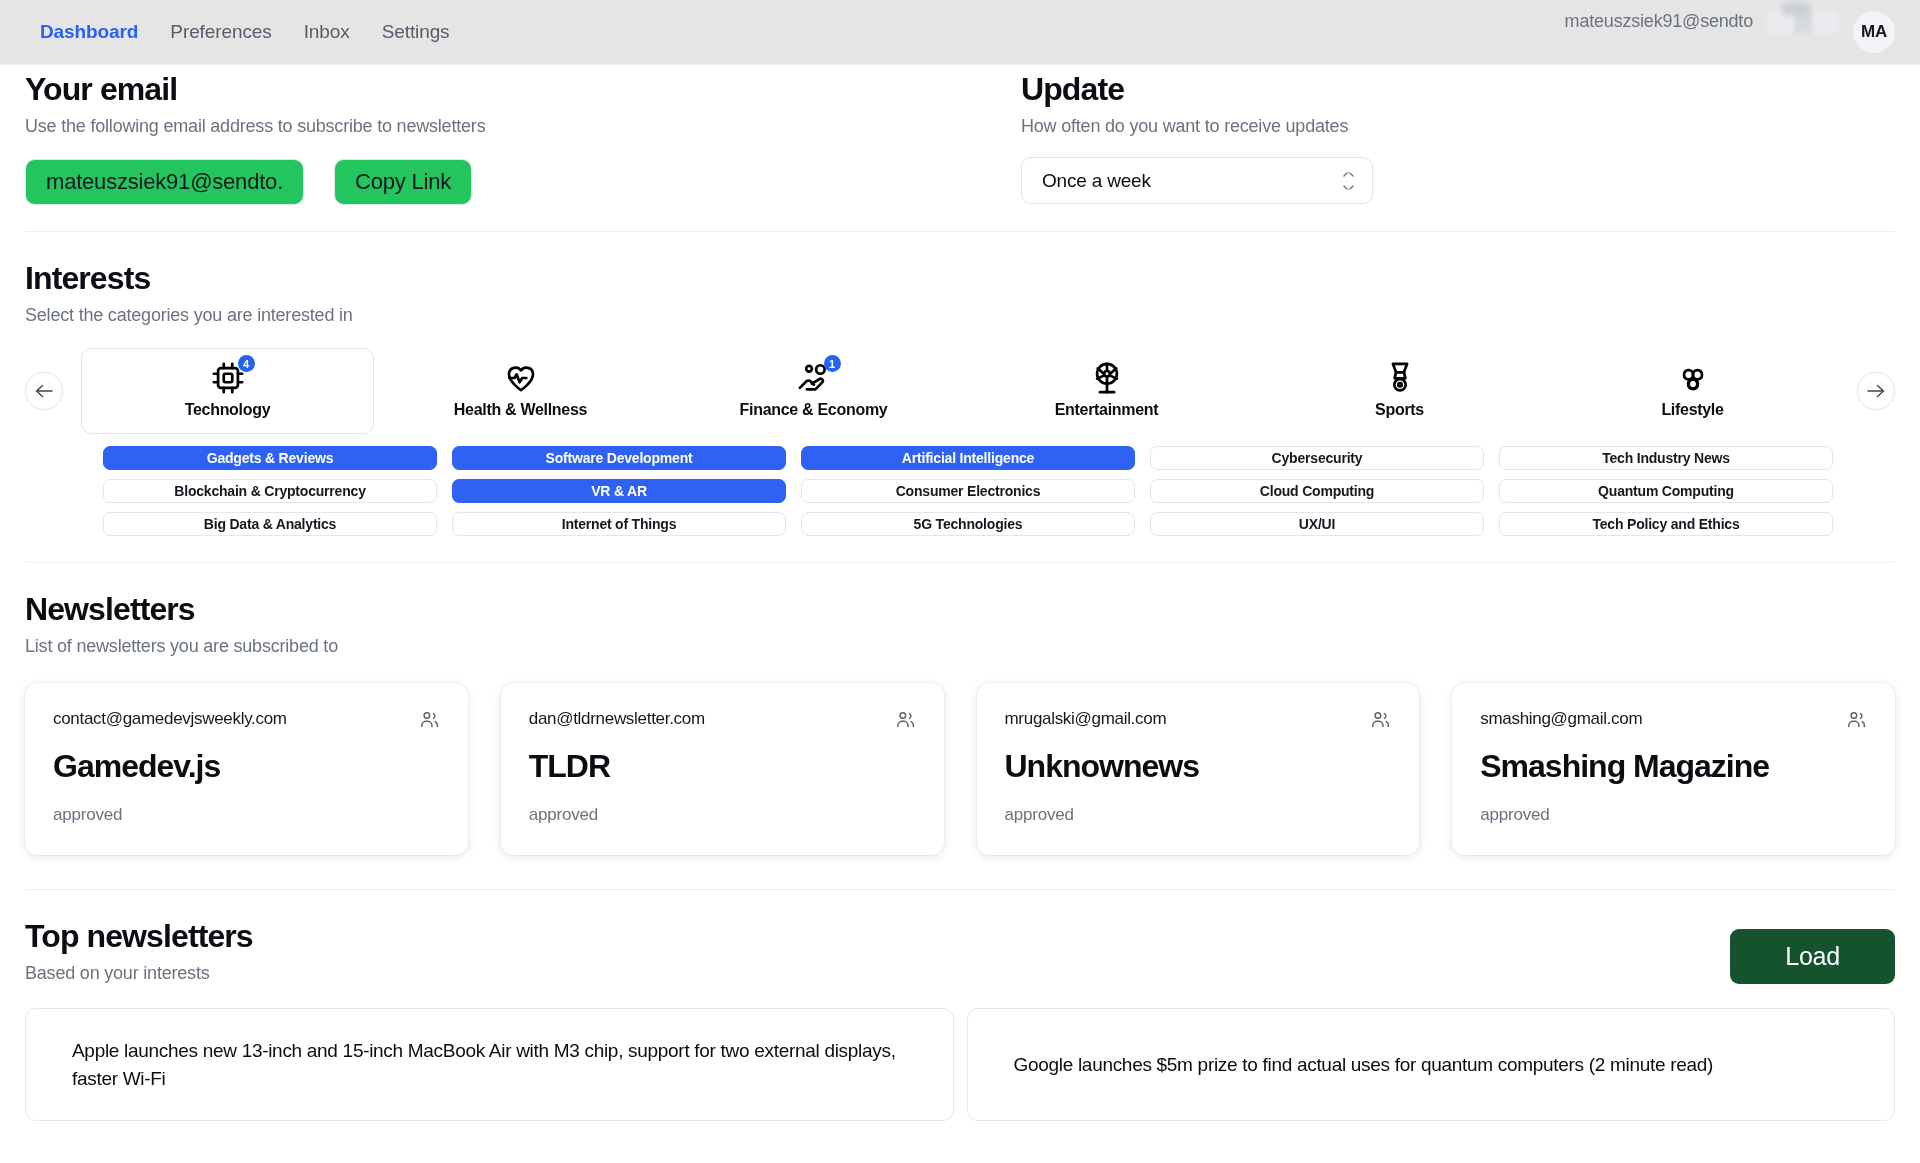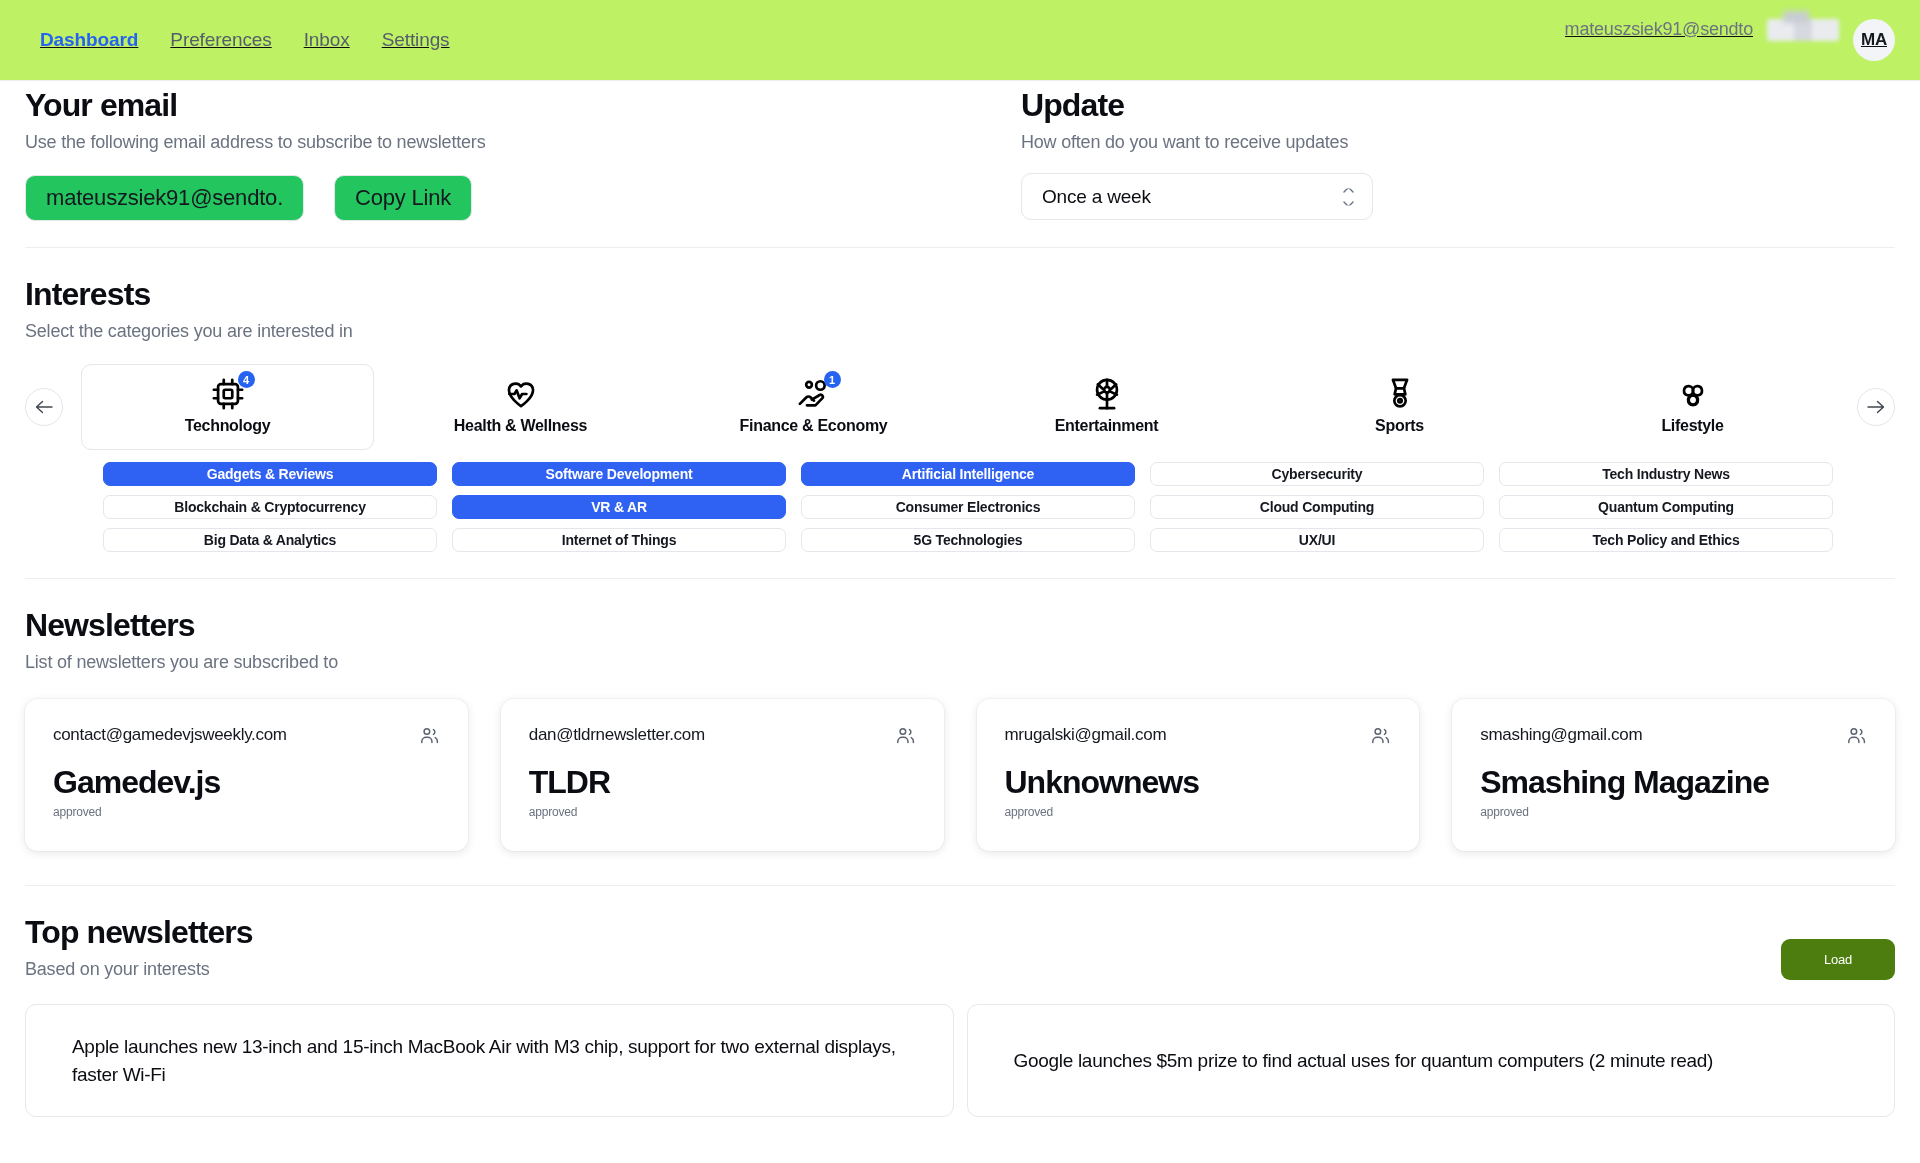--- a/index.html
+++ b/index.html
@@ -7,27 +7,26 @@
     width: 1920px;
     height: 1163px;
     background: #ffffff;
     font-family: "Liberation Sans", sans-serif;
     color: #0b0d13;
     overflow: hidden;
   }
 
   
   .topbar {
-    height: 81px;
+    height: 65px;
     border-bottom: 1px solid #eceef2;
     display: flex;
     align-items: center;
     padding: 0 25px 0 40px;
-    background: #bef264;
-    text-decoration: underline;
+    background: #e5e5e5;
   }
   .nav-links { display: flex; align-items: center; gap: 32px; }
   .nav-link {
     font-size: 19px;
     color: #555d6b;
     text-decoration: none;
     letter-spacing: -0.1px;
   }
   .nav-link.active { color: #2563f0; font-weight: 600; }
 
@@ -249,41 +248,41 @@
     letter-spacing: -0.3px;
   }
   .card-title {
     font-size: 32px;
     font-weight: 700;
     letter-spacing: -1px;
     margin-top: 14px;
     color: #0b0d13;
   }
   .card-status {
-    font-size: 12px;
+    font-size: 17px;
     color: #6b7280;
-    margin-top: 4px;
+    margin-top: 20px;
     letter-spacing: -0.2px;
   }
   .users-icon { color: #5b6270; }
 
   
   .top-head {
     display: flex;
     align-items: flex-end;
   }
   .load-btn {
     margin-left: auto;
-    background: #4d7c0f;
+    background: #14532d;
     color: #fff;
     border: none;
     border-radius: 9px;
-    font-size: 13px;
+    font-size: 25px;
     font-weight: 500;
-    padding: 13px 43px;
+    padding: 13px 55px;
     cursor: pointer;
     letter-spacing: -0.2px;
   }
   .articles {
     display: grid;
     grid-template-columns: 1fr 1fr;
     gap: 13px;
     margin-top: 24px;
   }
   .article {

